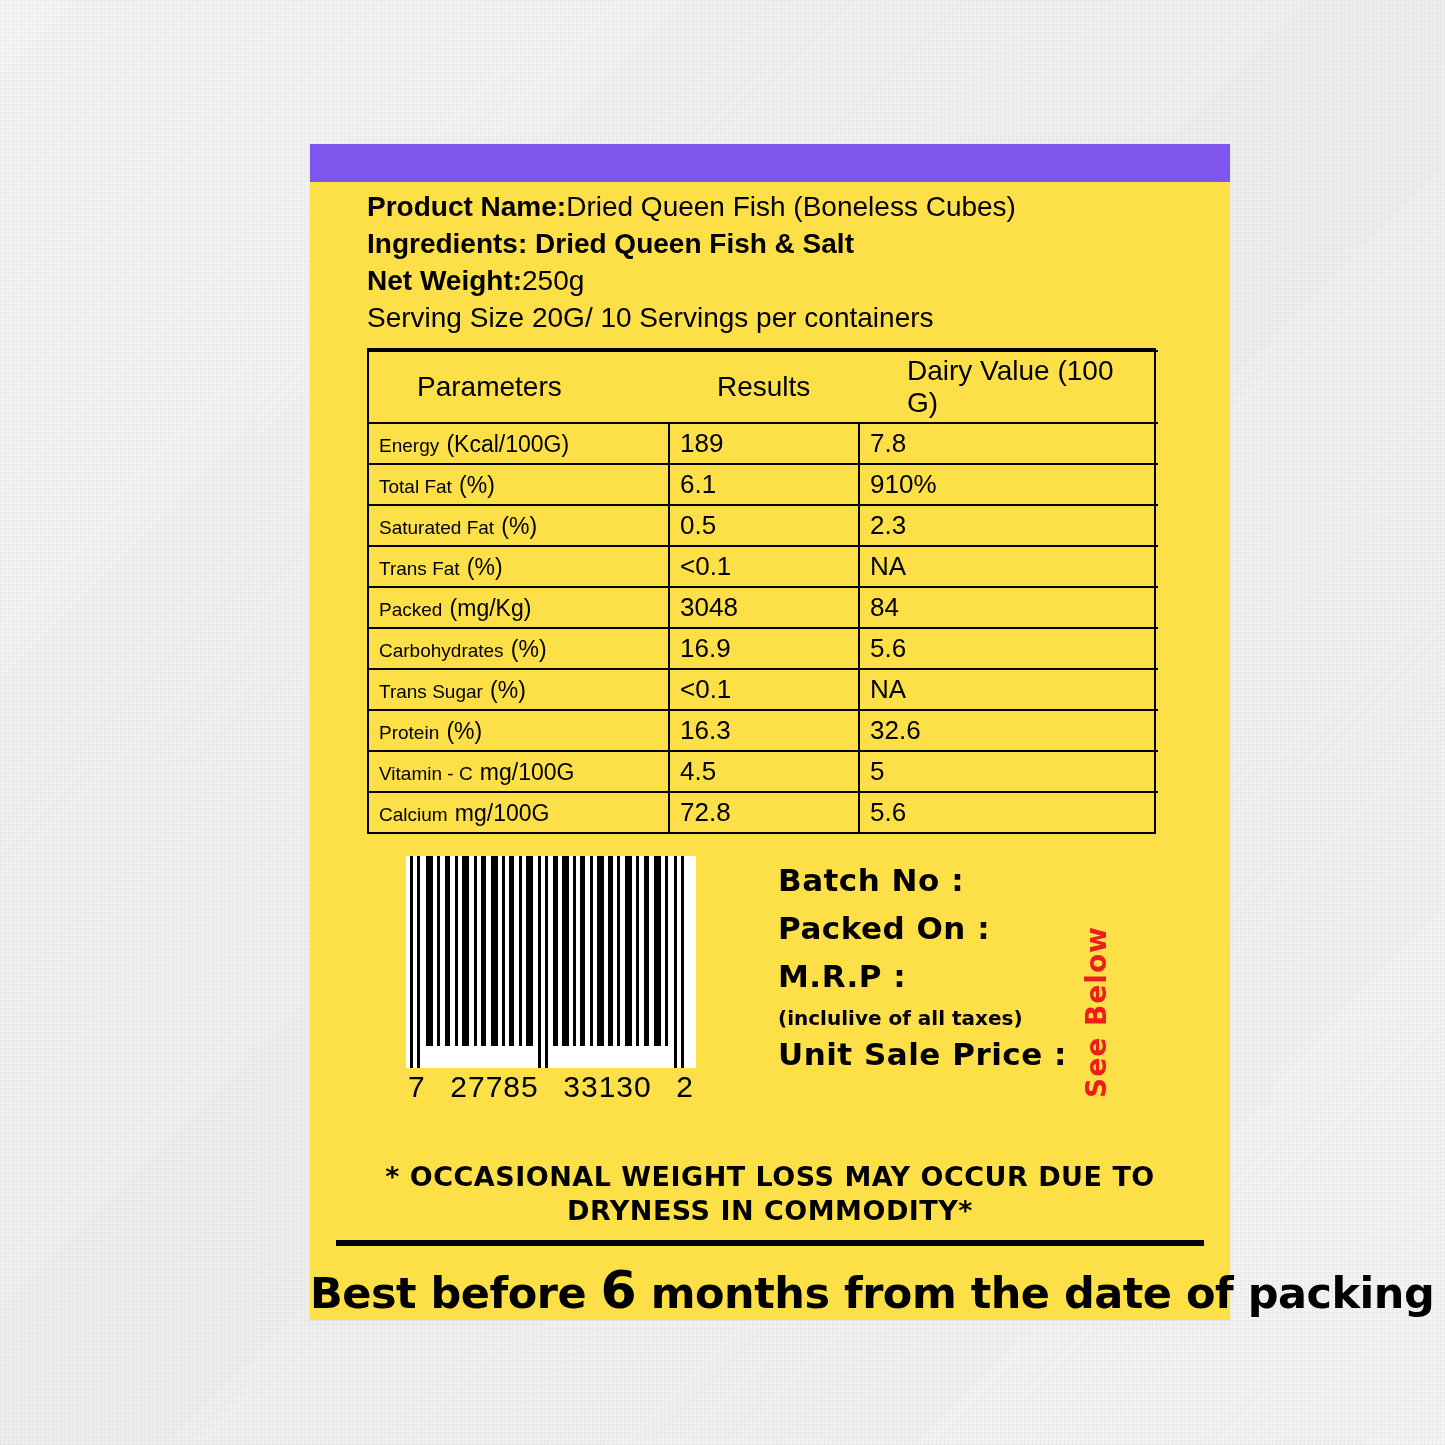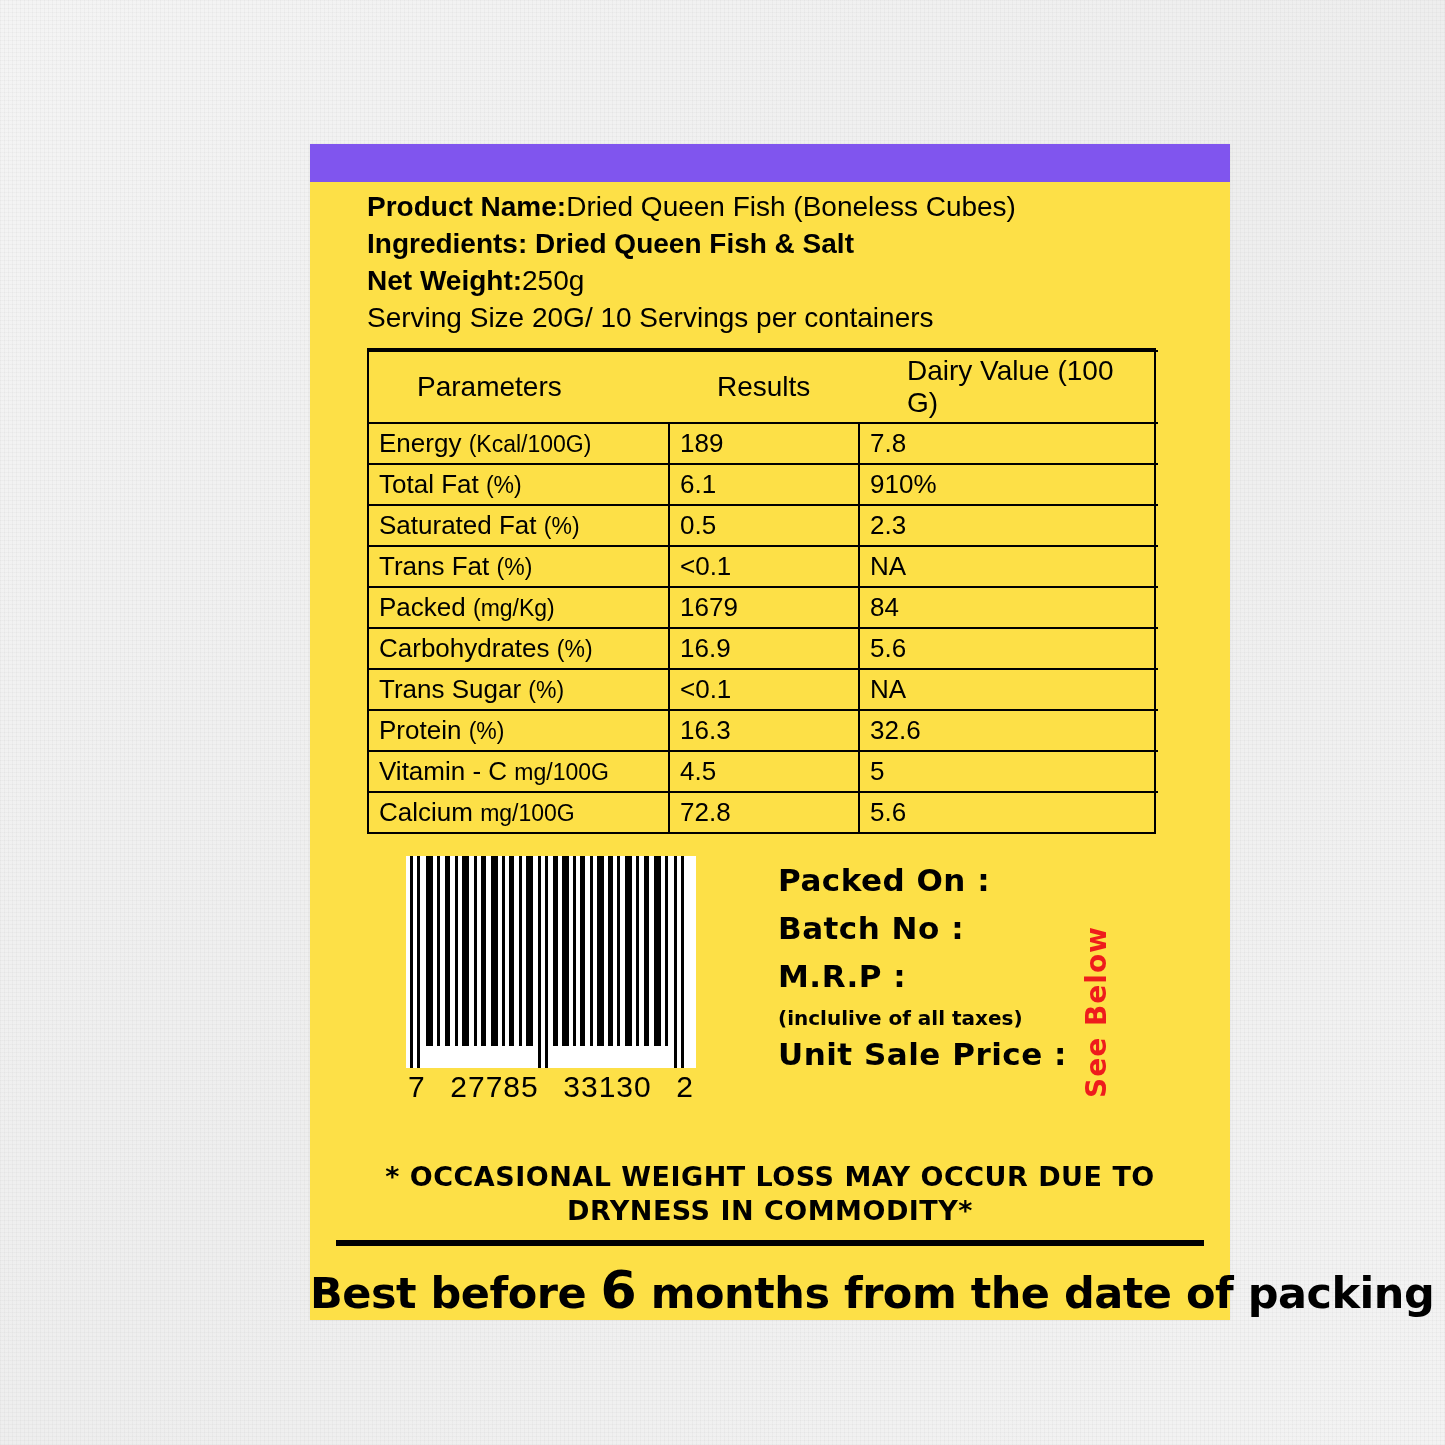--- a/index.html
+++ b/index.html
@@ -88,21 +88,21 @@
   table.nutrition tr td:first-child {
     border-left: none;
   }
   table.nutrition tr td:last-child {
     border-right: none;
   }
   table.nutrition tr:last-child td {
     border-bottom: none;
   }
   .param-name {
-    font-size: 26px;
+    font-size: 19px;
   }
   .param-unit {
     font-size: 23px;
   }
   .col-param { width: 300px; }
   .col-result { width: 190px; }
   .col-daily { width: 299px; }
 
   
   .lower {
@@ -247,21 +247,21 @@
           <td>0.5</td>
           <td>2.3</td>
         </tr>
         <tr>
           <td><span class="param-name">Trans Fat</span> <span class="param-unit">(%)</span></td>
           <td>&lt;0.1</td>
           <td>NA</td>
         </tr>
         <tr>
           <td><span class="param-name">Packed</span> <span class="param-unit">(mg/Kg)</span></td>
-          <td>1679</td>
+          <td>3048</td>
           <td>84</td>
         </tr>
         <tr>
           <td><span class="param-name">Carbohydrates</span> <span class="param-unit">(%)</span></td>
           <td>16.9</td>
           <td>5.6</td>
         </tr>
         <tr>
           <td><span class="param-name">Trans Sugar</span> <span class="param-unit">(%)</span></td>
           <td>&lt;0.1</td>
@@ -327,22 +327,22 @@
       </svg>
       <div class="barcode-digits">
         <span>7</span>
         <span>27785</span>
         <span>33130</span>
         <span>2</span>
       </div>
     </div>
 
     <div class="batch-block">
+      <div class="batch-line">Batch No      :</div>
       <div class="batch-line">Packed On :</div>
-      <div class="batch-line">Batch No      :</div>
       <div class="batch-line">M.R.P :</div>
       <div class="batch-line small">(inclulive of all taxes)</div>
       <div class="batch-line">Unit Sale Price :</div>
     </div>
 
     <div class="see-below">See Below</div>
   </div>
 
   <div class="weight-note">
     <div>* OCCASIONAL WEIGHT LOSS MAY OCCUR DUE TO</div>

